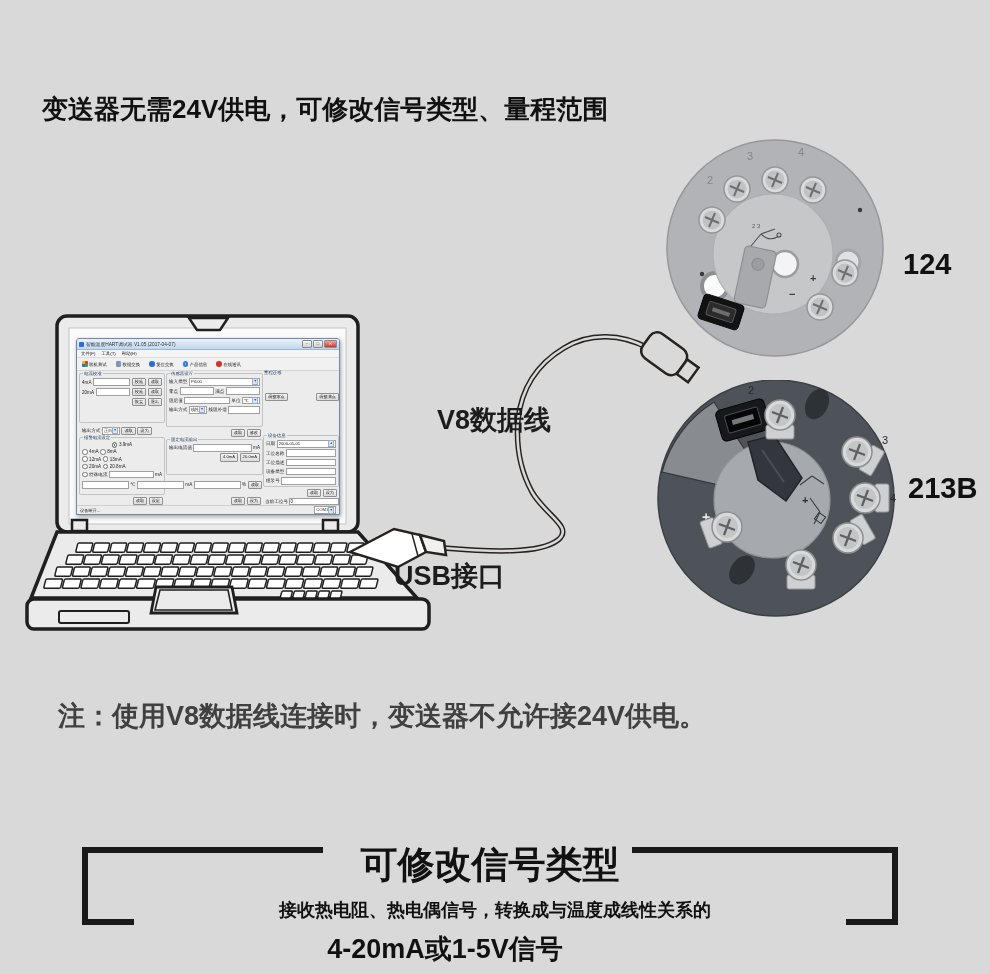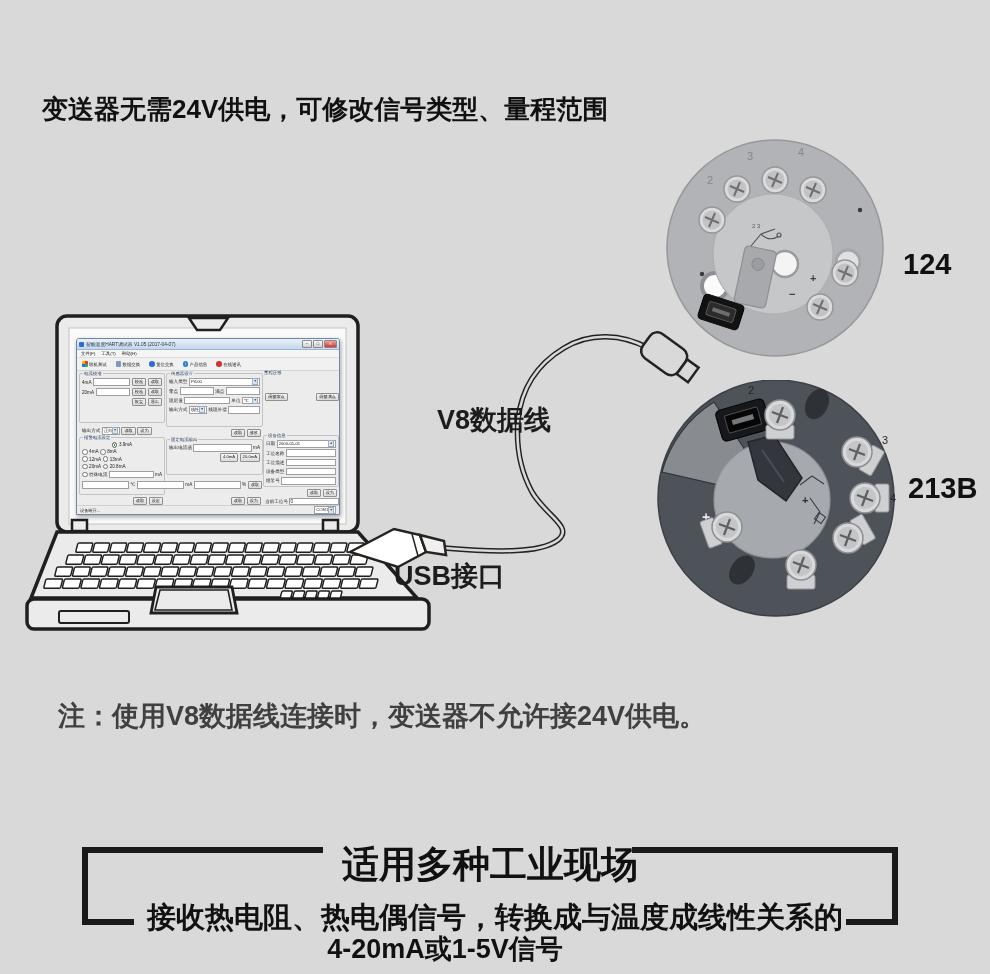--- a/index.html
+++ b/index.html
@@ -11,21 +11,21 @@
   .h1{left:42px;top:36px;font-size:31px;font-weight:700;color:#111;letter-spacing:.5px;}
   .h2{left:42px;top:92px;font-size:26px;font-weight:700;color:#111;}
   .note{left:58px;top:698px;font-size:27px;font-weight:700;color:#404040;}
   .lbl-cable{left:437px;top:402px;font-size:27px;}
   .lbl-usb{left:394px;top:558px;font-size:27px;}
   .lbl-213{left:903px;top:248px;font-size:29px;font-weight:700;color:#111;}
   .lbl-213b{left:900px;top:472px;font-size:29px;font-weight:700;color:#111;margin-left:8px;}
   
   .bar{background:#1a1a1a;}
   .bn-title{left:300px;top:840px;width:380px;text-align:center;font-size:37px;font-weight:700;color:#111;}
-  .bn-l1{left:0;top:898px;width:990px;text-align:center;font-size:29px;font-weight:700;color:#111;}
+  .bn-l1{left:0;top:898px;width:990px;text-align:center;font-size:18px;font-weight:700;color:#111;}
   .bn-l2{left:0;top:931px;width:890px;text-align:center;font-size:27px;font-weight:700;color:#111;}
   
   .appwin{left:76px;top:338px;width:262px;height:175px;background:#ececec;border:1px solid #6d88a8;
           border-radius:3px 3px 0 0;box-shadow:1px 2px 4px rgba(0,0,0,.35);font-size:4.6px;color:#222;}
   .tbar{height:10px;background:linear-gradient(#eaf2fb,#c3d7ec);display:flex;align-items:center;
         border-bottom:1px solid #9fb6cf;border-radius:2px 2px 0 0;padding:0 2px;}
   .tico{width:5px;height:5px;background:#2b6fd4;border-radius:1px;margin-right:2px;}
   .ttl{flex:1;font-size:4.8px;color:#1d2b3a;white-space:nowrap;overflow:hidden;}
   .wbtn{width:8px;height:6px;border:1px solid #8a8a8a;border-radius:1px;background:linear-gradient(#fdfdfd,#cfcfcf);
         margin-left:1px;font-size:4px;line-height:5px;text-align:center;color:#444;}
@@ -523,16 +523,16 @@
   <div class="abs cap lbl-cable">V8数据线</div>
   <div class="abs cap lbl-usb">USB接口</div>
   <div class="abs note">注：使用V8数据线连接时，变送器不允许接24V供电。</div>
 
   <div class="abs bar" style="left:82px;top:847px;width:241px;height:6px"></div>
   <div class="abs bar" style="left:82px;top:847px;width:6px;height:78px"></div>
   <div class="abs bar" style="left:82px;top:919px;width:52px;height:6px"></div>
   <div class="abs bar" style="left:632px;top:847px;width:266px;height:6px"></div>
   <div class="abs bar" style="left:892px;top:847px;width:6px;height:78px"></div>
   <div class="abs bar" style="left:846px;top:919px;width:52px;height:6px"></div>
-  <div class="abs bn-title">适用多种工业现场</div>
+  <div class="abs bn-title">可修改信号类型</div>
   <div class="abs bn-l1">接收热电阻、热电偶信号，转换成与温度成线性关系的</div>
   <div class="abs bn-l2">4-20mA或1-5V信号</div>
 </div>
 
 </body></html>

